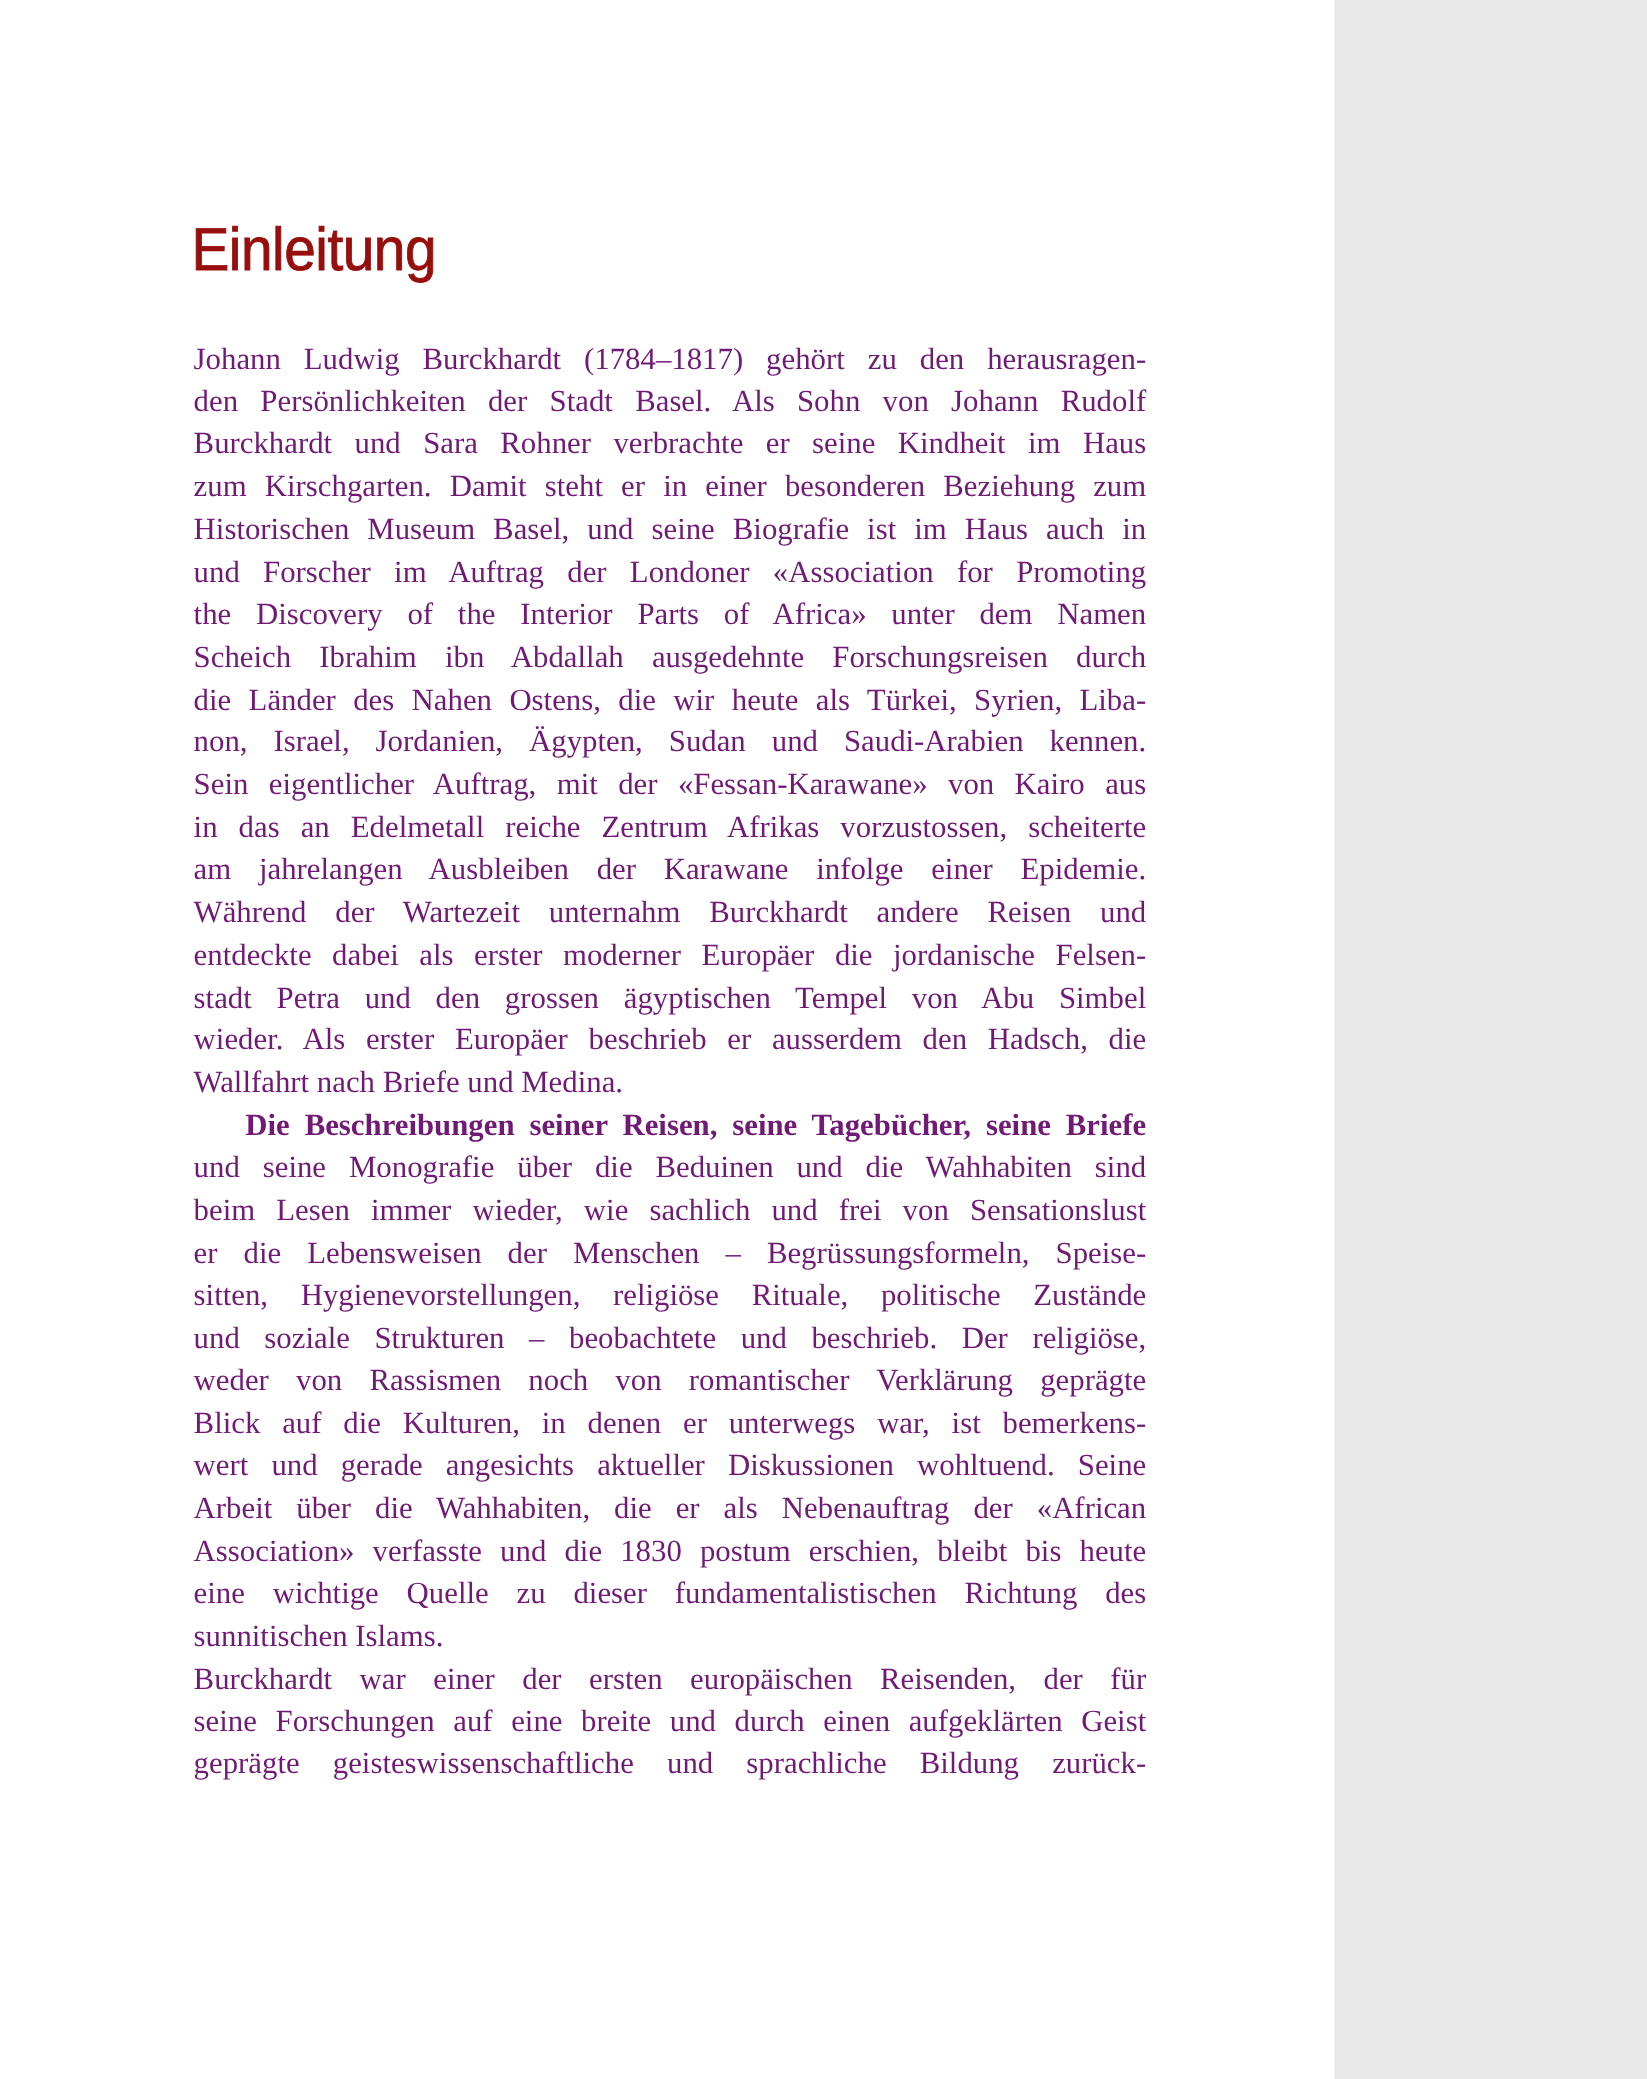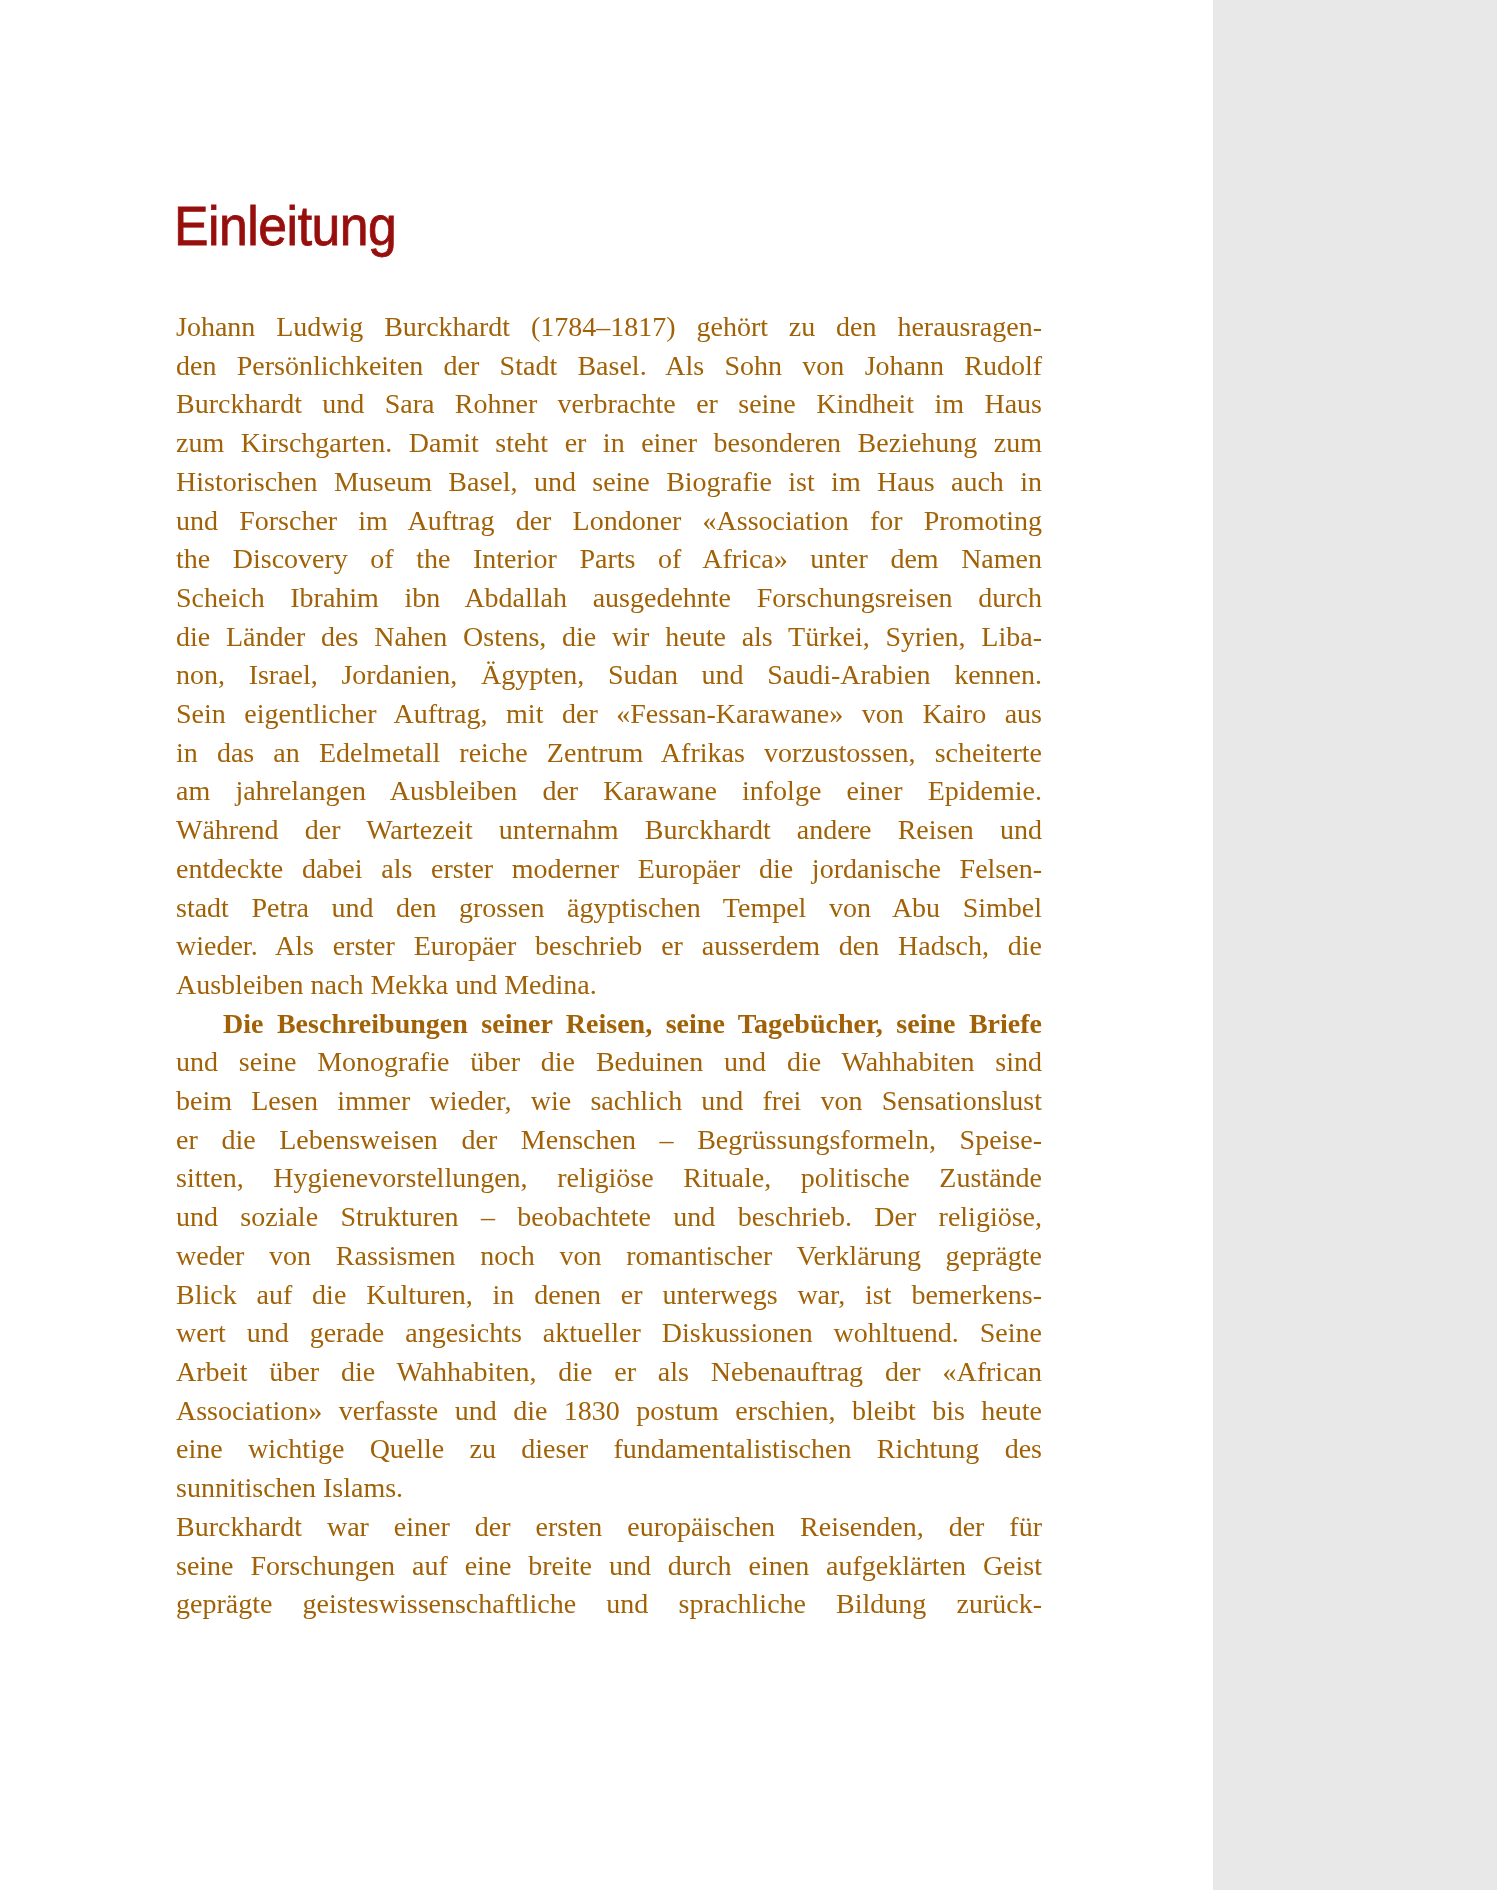--- a/index.html
+++ b/index.html
@@ -31,21 +31,21 @@
     transform-origin: 0 0;
     white-space: nowrap;
   }
   .body-text {
     position: absolute;
     left: 176px;
     top: 308px;
     width: 866px;
     font-size: 28px;
     line-height: 38.7px;
-    color: #a16207;
+    color: #701a75;
   }
   .line {
     text-align: justify;
     text-align-last: justify;
     white-space: normal;
   }
   .line.para-end {
     text-align-last: left;
   }
   .line.indent {
@@ -79,21 +79,21 @@
     <div class="line">Scheich Ibrahim ibn Abdallah ausgedehnte Forschungsreisen durch</div>
     <div class="line">die Länder des Nahen Ostens, die wir heute als Türkei, Syrien, Liba-</div>
     <div class="line">non, Israel, Jordanien, Ägypten, Sudan und Saudi-Arabien kennen.</div>
     <div class="line">Sein eigentlicher Auftrag, mit der «Fessan-Karawane» von Kairo aus</div>
     <div class="line">in das an Edelmetall reiche Zentrum Afrikas vorzustossen, scheiterte</div>
     <div class="line">am jahrelangen Ausbleiben der Karawane infolge einer Epidemie.</div>
     <div class="line">Während der Wartezeit unternahm Burckhardt andere Reisen und</div>
     <div class="line">entdeckte dabei als erster moderner Europäer die jordanische Felsen-</div>
     <div class="line">stadt Petra und den grossen ägyptischen Tempel von Abu Simbel</div>
     <div class="line">wieder. Als erster Europäer beschrieb er ausserdem den Hadsch, die</div>
-    <div class="line para-end">Ausbleiben nach Mekka und Medina.</div>
+    <div class="line para-end">Wallfahrt nach Briefe und Medina.</div>
     <div class="line indent">Die Beschreibungen seiner Reisen, seine Tagebücher, seine Briefe</div>
     <div class="line">und seine Monografie über die Beduinen und die Wahhabiten sind</div>
     <div class="line">beim Lesen immer wieder, wie sachlich und frei von Sensationslust</div>
     <div class="line">er die Lebensweisen der Menschen – Begrüssungsformeln, Speise-</div>
     <div class="line">sitten, Hygienevorstellungen, religiöse Rituale, politische Zustände</div>
     <div class="line">und soziale Strukturen – beobachtete und beschrieb. Der religiöse,</div>
     <div class="line">weder von Rassismen noch von romantischer Verklärung geprägte</div>
     <div class="line">Blick auf die Kulturen, in denen er unterwegs war, ist bemerkens-</div>
     <div class="line">wert und gerade angesichts aktueller Diskussionen wohltuend. Seine</div>
     <div class="line">Arbeit über die Wahhabiten, die er als Nebenauftrag der «African</div>

